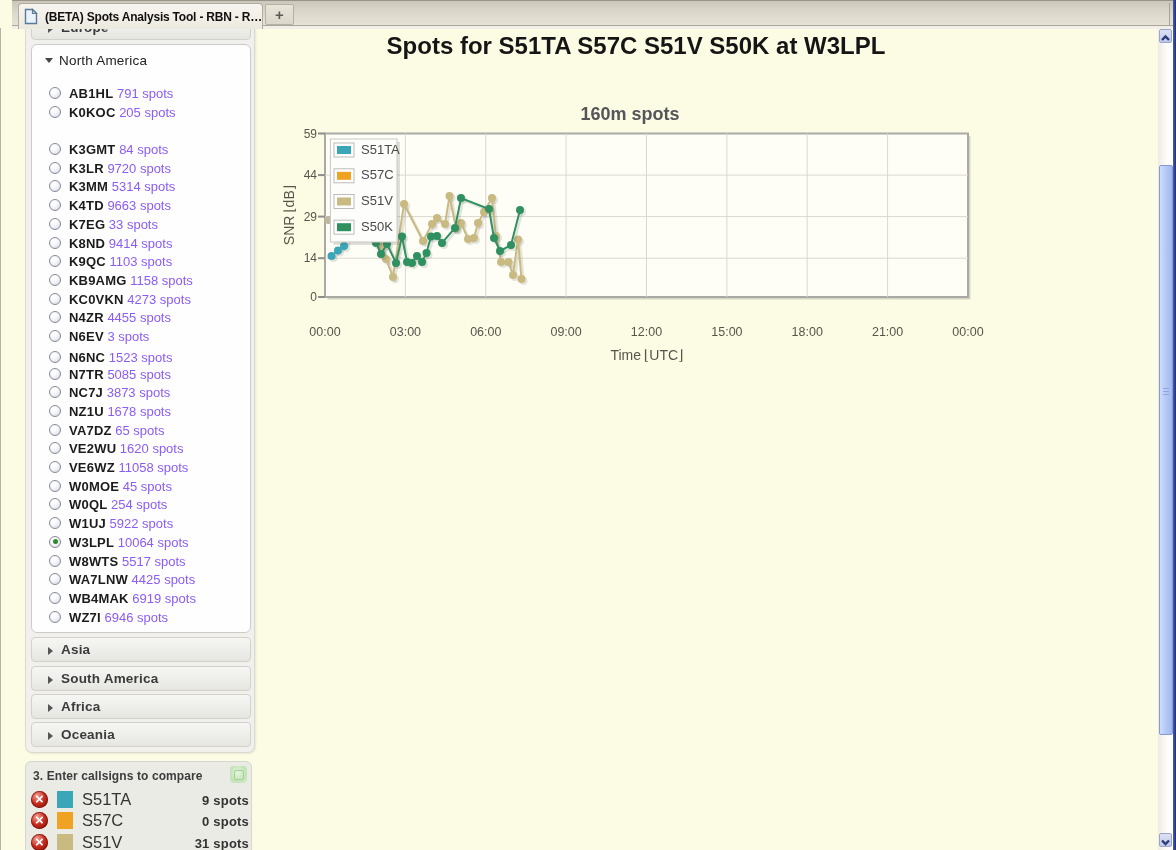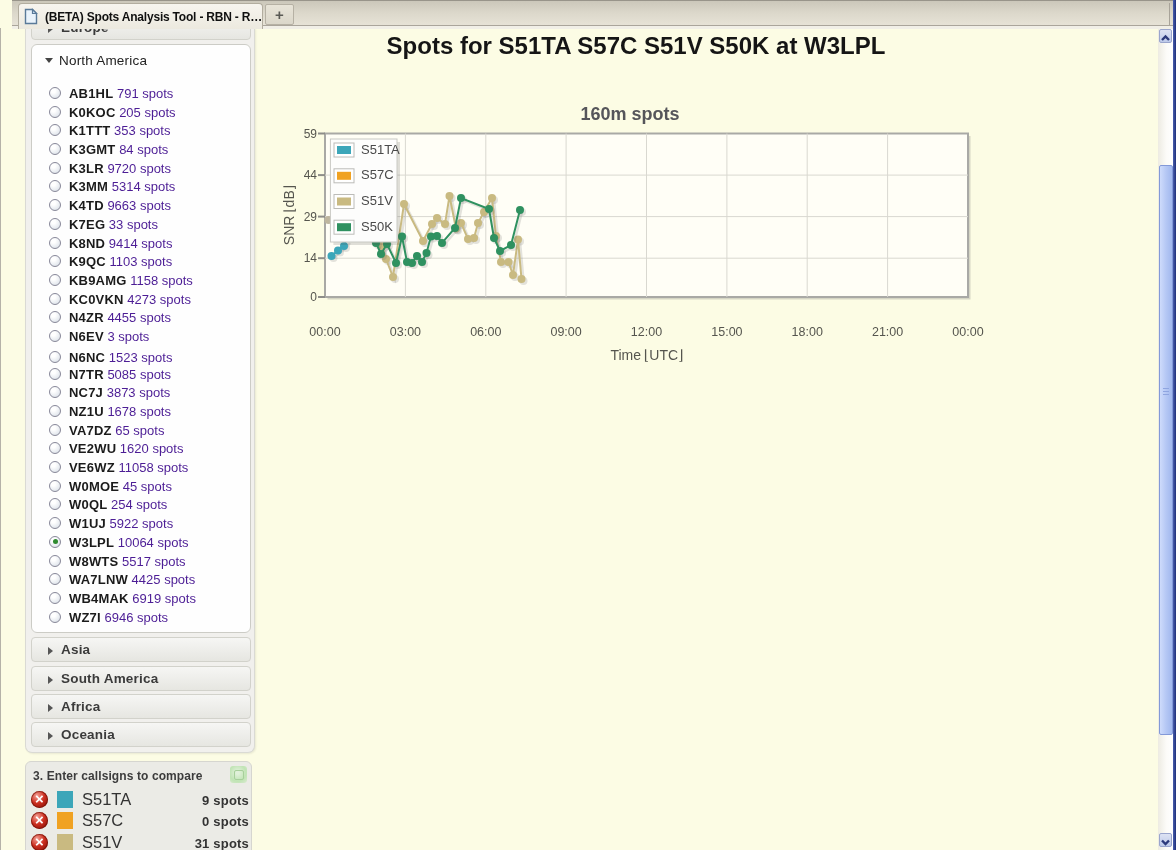--- a/index.html
+++ b/index.html
@@ -29,21 +29,21 @@
 #napanel{position:absolute;left:5px;top:16px;width:220px;height:589px;background:#fefefe;
  border:1px solid #ccccc6;border-radius:6px}
 #nahead{position:absolute;left:0;top:8px;width:220px;height:18px;color:#222;font-weight:normal;font-size:13.5px;letter-spacing:0.2px}
 #nahead .dtri{display:inline-block;margin:0 6px 0 13px;width:0;height:0;border-top:5px solid #444;
  border-left:4px solid transparent;border-right:4px solid transparent;vertical-align:2px}
 .ritem{position:absolute;left:0;width:220px;height:19px;font-size:13px;color:#3a3a3a;white-space:nowrap;padding-left:37px;line-height:19px}
 .radio{position:absolute;left:17px;top:3px;width:12px;height:12px;border:1px solid #889;border-radius:50%;
  background:radial-gradient(circle at 35% 30%,#fff 20%,#e7ebf0 65%,#c7cdd6)}
 .rdot{position:absolute;left:2.5px;top:2.5px;width:5px;height:5px;border-radius:50%;background:#2f8a2f}
 .cs{font-weight:bold;color:#1b1b1b;letter-spacing:0.2px}
-.ns{color:#4c1d95}
+.ns{color:#8b5cf6}
 
 #cmp{position:absolute;left:24px;top:733px;width:227px;height:120px;background:#ebebe6;
  border:1px solid #d6d6d0;border-radius:6px}
 #cmp .ttl{position:absolute;left:7px;top:7px;font-size:12px;font-weight:bold;color:#3c3c3c;letter-spacing:0.1px}
 .crow{position:absolute;left:0;width:227px;height:21px}
 .delx{position:absolute;left:5px;top:1px;width:17px;height:17px;border-radius:50%;
  background:radial-gradient(circle at 35% 28%,#f0948a 5%,#cc2f20 45%,#7e0b02 95%);box-shadow:inset 0 0 0 1px rgba(110,15,5,.65)}
 .delx:after{content:"\00d7";position:absolute;left:0;top:-1px;width:17px;height:17px;color:#fff;
  font-size:15px;font-weight:bold;text-align:center;line-height:18px}
 .sw{position:absolute;left:31px;top:1px;width:16px;height:17px}
@@ -66,21 +66,20 @@
  background:repeating-linear-gradient(#8fa5e0 0 1px,transparent 1px 3px)}
 </style></head><body>
 <div id="stage">
  <div id="page">
   <div id="acc">
    <div class="bar" style="top:-13px"><span class="tri"></span>Europe</div>
    <div id="napanel">
     <div id="nahead"><span class="dtri"></span>North America</div>
 <div class="ritem" style="top:38.8px"><span class="radio"></span><span class="cs">AB1HL</span> <span class="ns">791 spots</span></div>
 <div class="ritem" style="top:57.5px"><span class="radio"></span><span class="cs">K0KOC</span> <span class="ns">205 spots</span></div>
-<div class="ritem" style="top:76.2px"><span class="radio"></span><span class="cs">K1TTT</span> <span class="ns">353 spots</span></div>
 <div class="ritem" style="top:94.9px"><span class="radio"></span><span class="cs">K3GMT</span> <span class="ns">84 spots</span></div>
 <div class="ritem" style="top:113.6px"><span class="radio"></span><span class="cs">K3LR</span> <span class="ns">9720 spots</span></div>
 <div class="ritem" style="top:132.4px"><span class="radio"></span><span class="cs">K3MM</span> <span class="ns">5314 spots</span></div>
 <div class="ritem" style="top:151.1px"><span class="radio"></span><span class="cs">K4TD</span> <span class="ns">9663 spots</span></div>
 <div class="ritem" style="top:169.8px"><span class="radio"></span><span class="cs">K7EG</span> <span class="ns">33 spots</span></div>
 <div class="ritem" style="top:188.5px"><span class="radio"></span><span class="cs">K8ND</span> <span class="ns">9414 spots</span></div>
 <div class="ritem" style="top:207.2px"><span class="radio"></span><span class="cs">K9QC</span> <span class="ns">1103 spots</span></div>
 <div class="ritem" style="top:225.9px"><span class="radio"></span><span class="cs">KB9AMG</span> <span class="ns">1158 spots</span></div>
 <div class="ritem" style="top:244.6px"><span class="radio"></span><span class="cs">KC0VKN</span> <span class="ns">4273 spots</span></div>
 <div class="ritem" style="top:263.3px"><span class="radio"></span><span class="cs">N4ZR</span> <span class="ns">4455 spots</span></div>

